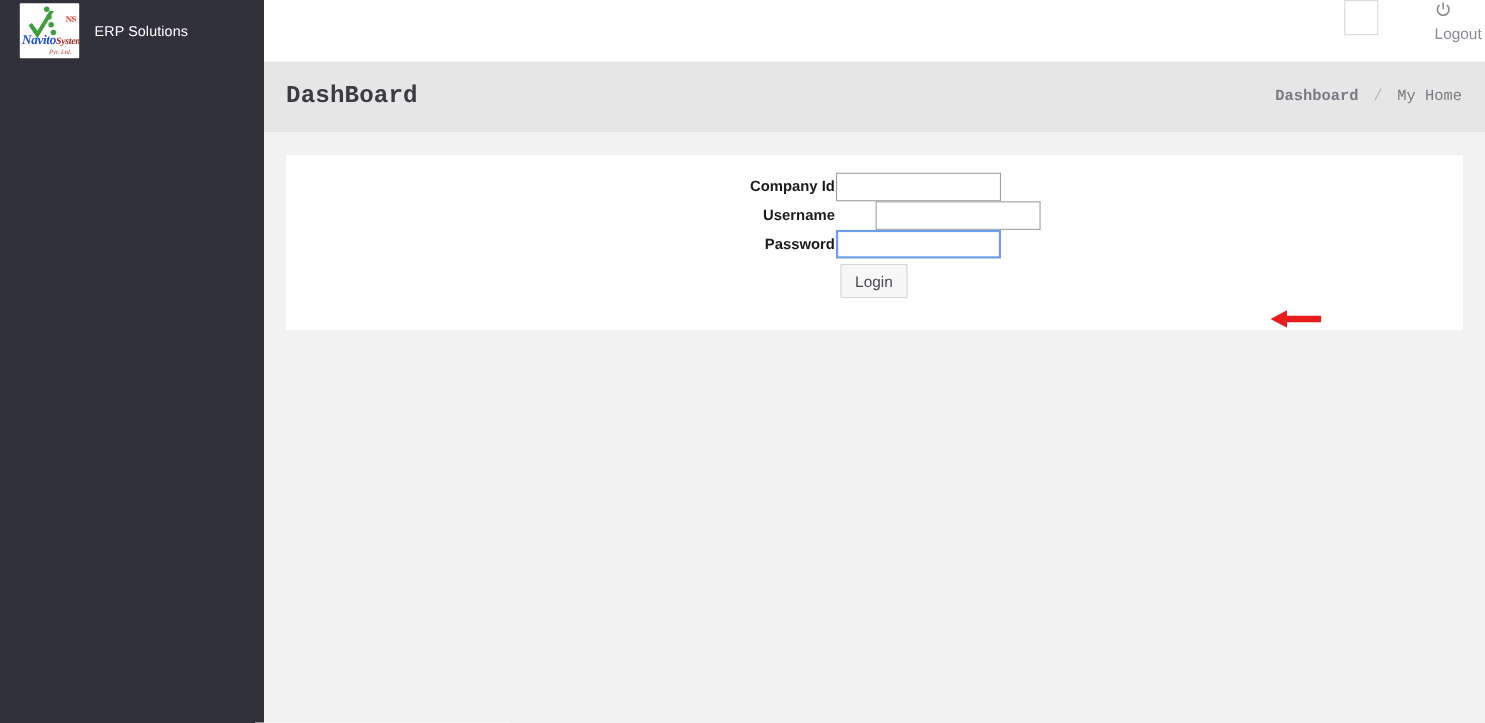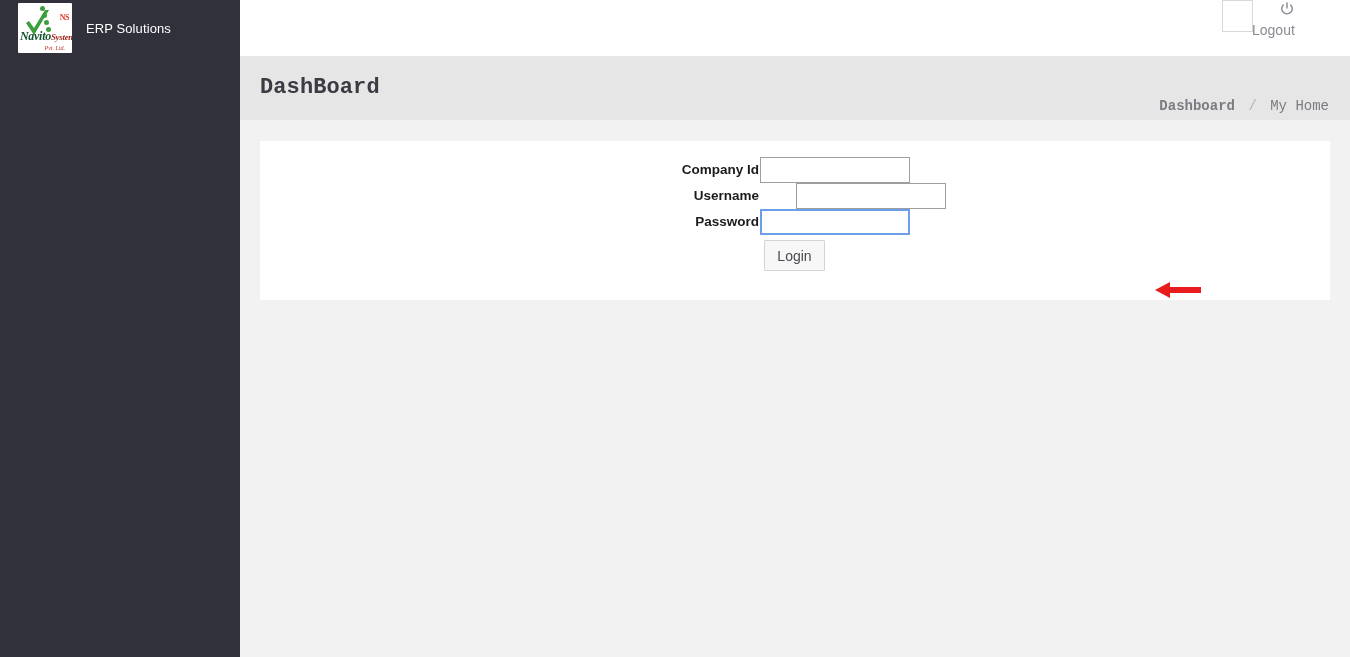--- a/index.html
+++ b/index.html
@@ -77,21 +77,21 @@
     position: absolute;
     left: 2px; bottom: 9px;
     font-size: 9px;
     color: #9e2b22;
     font-family: "Liberation Serif", serif;
     font-style: italic;
     font-weight: bold;
     white-space: nowrap;
     letter-spacing: -0.3px;
   }
-  .logo-word .cap { color: #14532d; font-size: 12px; text-align: center; }
+  .logo-word .cap { color: #1d4ed8; font-size: 12px; text-align: center; }
   .logo-sub {
     position: absolute;
     right: 7px; bottom: 2px;
     font-size: 6px;
     color: #c0392b;
     font-family: "Liberation Serif", serif;
     font-style: italic;
     white-space: nowrap;
   }
   .brand-title {
@@ -112,23 +112,23 @@
   }
   .broken-img {
     position: absolute;
     left: 982px; top: 0px;
     width: 31px; height: 32px;
     border: 1px solid #d8d8dd;
     background: #ffffff;
   }
   .logout {
     position: absolute;
-    right: 28px; top: 0px;
+    right: 3px; top: 0px;
     width: 70px;
-    text-align: left;
+    text-align: right;
     text-decoration: none;
     cursor: pointer;
   }
   .logout-icon {
     display: block;
     margin: 0 auto;
     width: 18px; height: 18px;
     padding-top: 1px;
   }
   .logout-label {
@@ -152,21 +152,20 @@
     font-size: 22px;
     font-weight: bold;
     color: #3b3b44;
     letter-spacing: 0.1px;
   }
   .breadcrumb {
     position: absolute;
     right: 21px; top: 24px;
     font-size: 14px;
     white-space: nowrap;
-    margin-top: 18px;
   }
   .crumb-active {
     color: #44444c;
     font-weight: bold;
   }
   .crumb-sep {
     color: #b5b5bb;
     padding: 0 5px;
   }
   .crumb {

